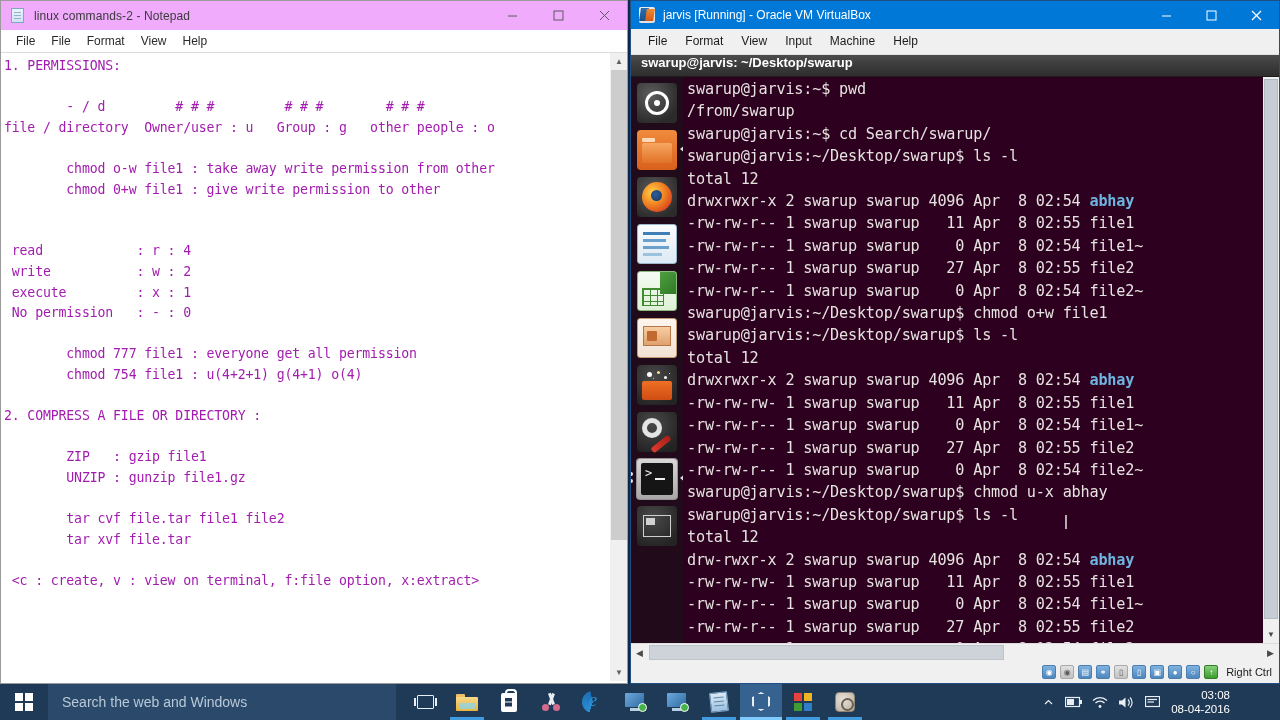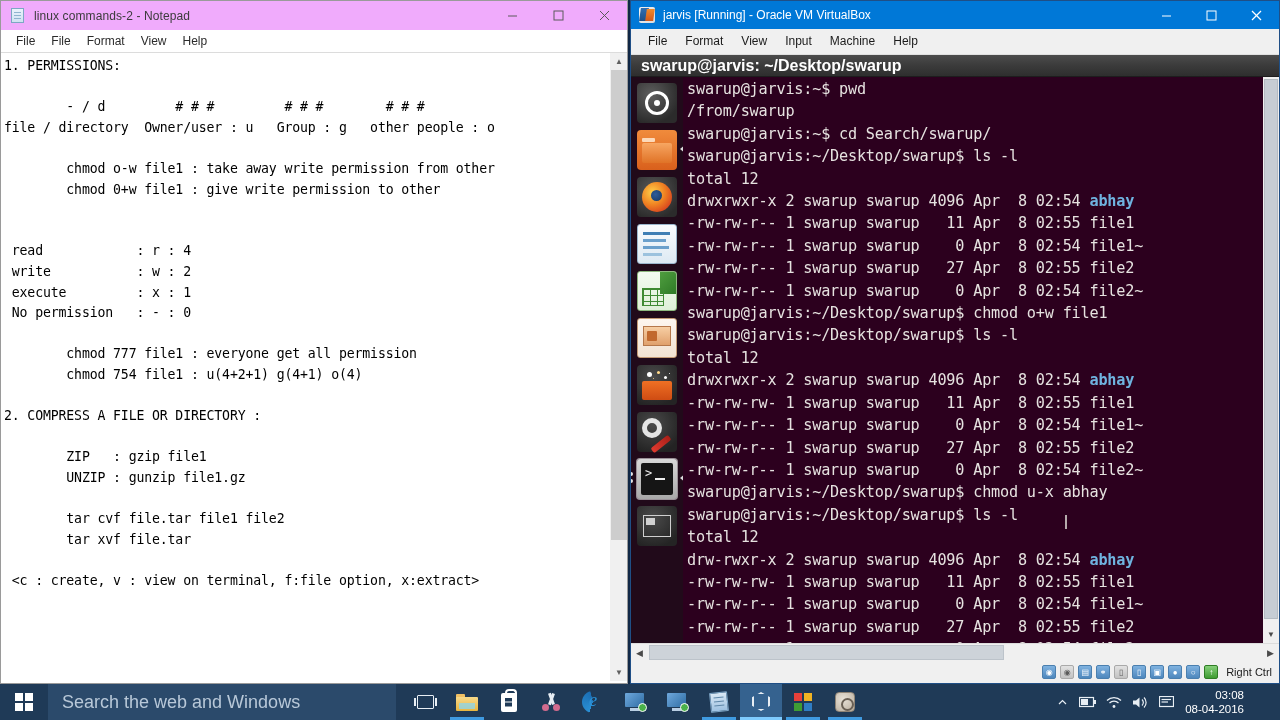--- a/index.html
+++ b/index.html
@@ -63,21 +63,21 @@
   }
   .np-body {
     flex: 1 1 auto; position: relative; background: #ffffff;
     display: flex; overflow: hidden;
   }
   .np-text {
     flex: 1 1 auto;
     font-family: "DejaVu Sans Mono", "Liberation Mono", monospace;
     font-size: 13.2px;
     line-height: 20.6px;
-    color: #000000;
+    color: #a21caf;
     white-space: pre;
     padding: 3px 0 0 3px;
     overflow: hidden;
     letter-spacing: -0.15px;
   }
   
   .np-vscroll {
     flex: 0 0 17px; width: 17px; background: #f0f0f0;
     border-left: 1px solid #f0f0f0;
     display: flex; flex-direction: column; justify-content: space-between;
@@ -134,22 +134,22 @@
   .vb-menu { font-size: 12px; color: #1b1b1b; padding: 3px 9px 4px 9px; white-space: nowrap; }
 
   .vb-guest {
     flex: 1 1 auto; position: relative; background: #2c001e; overflow: hidden;
     display: flex; flex-direction: column;
   }
   
   .ub-topbar {
     flex: 0 0 22px; height: 22px;
     background: linear-gradient(180deg,#4c4c4c 0%, #3b3b3b 50%, #2e2e2e 100%);
-    display: flex; align-items: center; color: #ffffff;
-    font-size: 16px; padding-left: 10px; font-weight: bold;
+    display: flex; align-items: flex-start; color: #ffffff;
+    font-size: 13px; padding-left: 10px; font-weight: bold;
     border-bottom: 1px solid #1d1d1d;
     position: relative;
   }
   .ub-main { flex: 1 1 auto; display: flex; position: relative; overflow: hidden; }
 
   
   .launcher {
     flex: 0 0 52px; width: 52px;
     background: rgba(32, 12, 26, 0.86);
     display: flex; flex-direction: column; align-items: center;
@@ -386,21 +386,21 @@
       linear-gradient(to right, #ffffff 0 8px, transparent 8px 10px, #ffffff 10px 18px);
     position: relative;
   }
   .win-logo::after {
     content: ""; position: absolute; left: 0; top: 8px; width: 18px; height: 2px; background: #1f3a57;
   }
   .tb-search {
     width: 348px; height: 36px; background: #2b4a6b;
     display: flex; align-items: center; padding-left: 14px;
   }
-  .tb-search-txt { font-size: 18px; color: #b8c8d8; }
+  .tb-search-txt { font-size: 14px; color: #b8c8d8; }
   .tb-icons { display: flex; align-items: center; height: 36px; margin-left: 8px; }
   .tb-ic {
     width: 42px; height: 36px; display: flex; align-items: center; justify-content: center;
     position: relative;
   }
   .tb-ic.running::after {
     content: ""; position: absolute; bottom: 0; left: 4px; right: 4px; height: 3px;
     background: #3f9ae0;
   }
   .tb-ic.active { background: #35628f; }
@@ -508,21 +508,21 @@
   .rec-ic {
     width: 20px; height: 20px; border-radius: 4px;
     background: radial-gradient(circle at 40% 35%, #e8e2d8, #b9ad9c);
     position: relative; border: 1px solid #8f8476;
   }
   .rec-ic::after {
     content: ""; position: absolute; left: 5px; top: 5px; width: 9px; height: 9px;
     border-radius: 50%; border: 2px solid #6a6055;
   }
   .tb-right {
-    margin-left: auto; display: flex; align-items: flex-end; height: 36px; padding-right: 6px;
+    margin-left: auto; display: flex; align-items: flex-end; height: 36px; padding-right: 20px;
   }
   .tray-ic {
     width: 26px; height: 36px; display: flex; align-items: center; justify-content: center;
     color: #e8eef4;
   }
   .tb-clock {
     display: flex; flex-direction: column; align-items: flex-end; justify-content: center;
     height: 36px; padding: 0 10px 0 6px; color: #ffffff; line-height: 14px;
   }
   .tb-clock span { font-size: 11.5px; }

